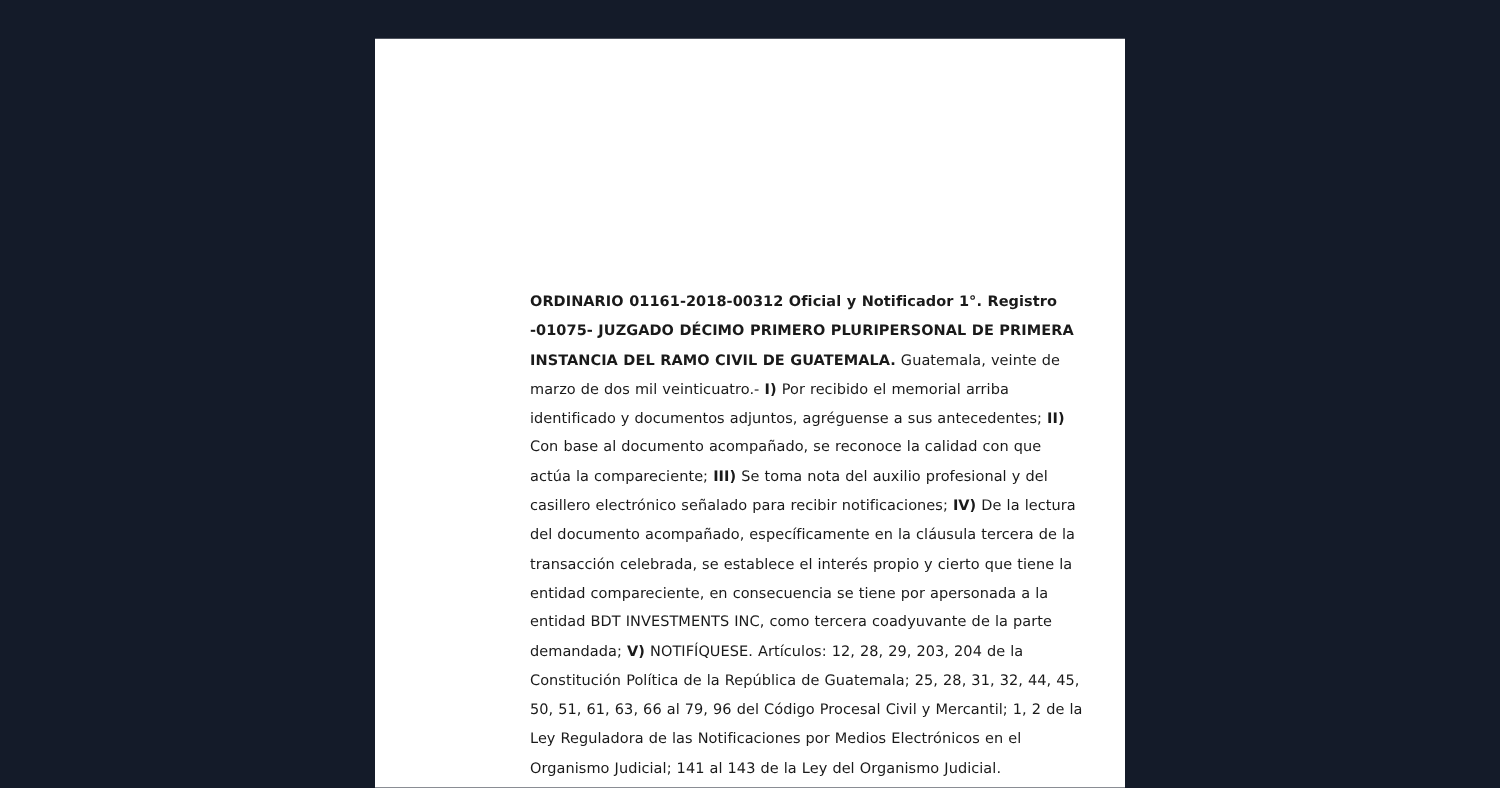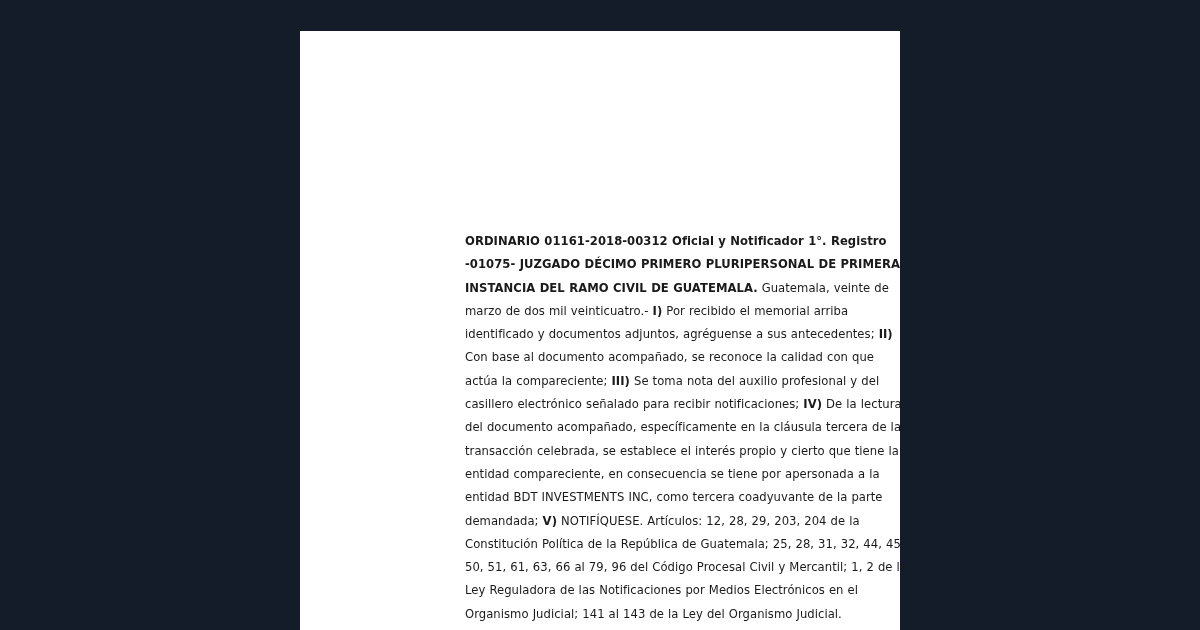--- a/index.html
+++ b/index.html
@@ -27,21 +27,20 @@
     width: 600px;
     height: 599px;
     background: #ffffff;
   }
   
   #doc-body {
     position: absolute;
     left: 124px;          
     top: 199px;           
     width: 443px;         
-    margin-left: 41px;
   }
   .doc-paragraph {
     margin: 0;
     color: #1a1a1a;
     font-family: "DejaVu Sans", sans-serif;
     font-size: 11.6px;
     line-height: 23.3px;
     text-align: justify;
     text-justify: inter-word;
     letter-spacing: 0.05px;

